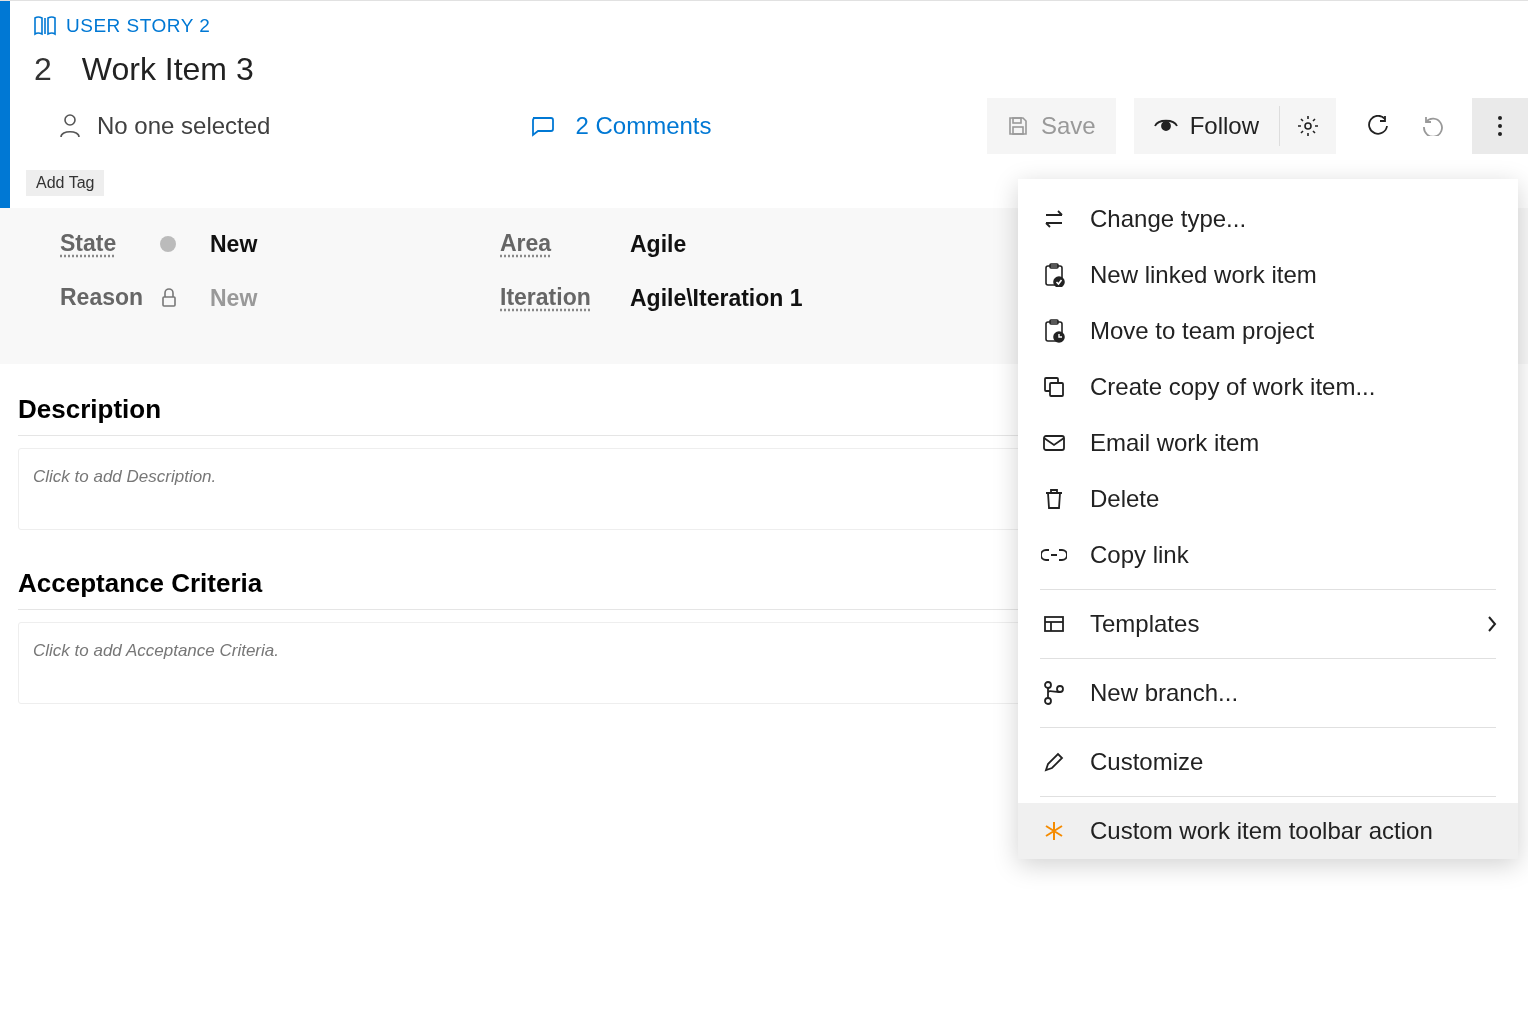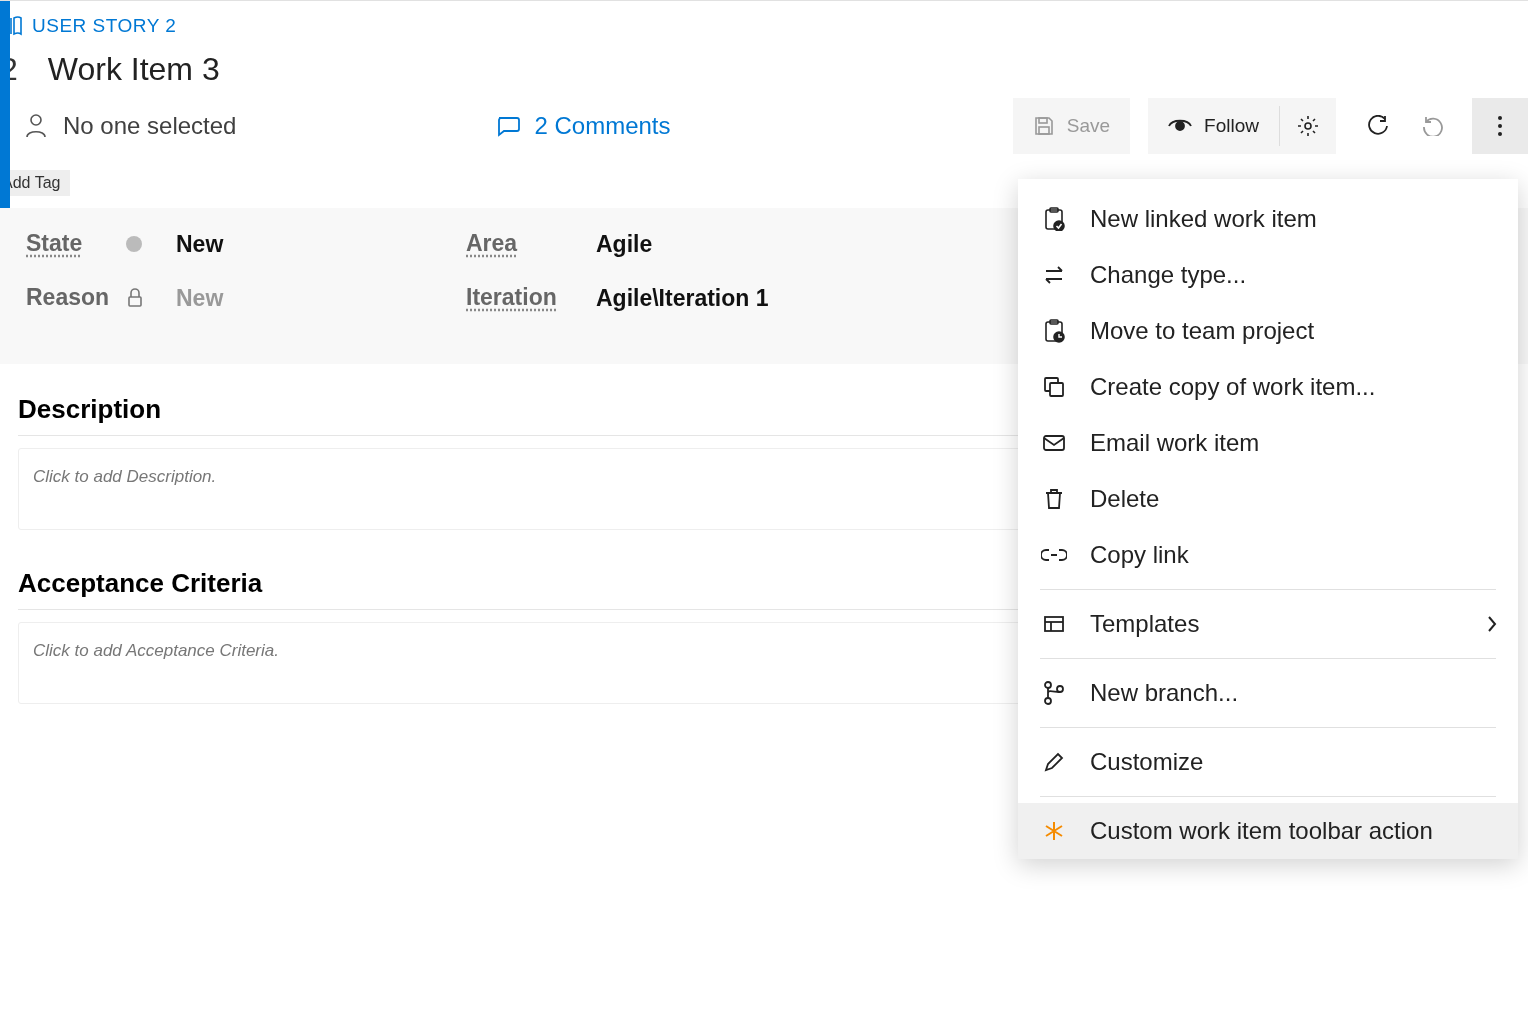--- a/index.html
+++ b/index.html
@@ -13,21 +13,21 @@
     position: relative;
     border-top: 1px solid #e1e1e1;
   }
   .accent-bar {
     position: absolute;
     left: 0; top: 0;
     width: 10px;
     height: 228px;
     background: #0078d4;
   }
-  .header-area { }
+  .header-area { padding-left: 34px; }
   .type-row {
     display: flex; align-items: center;
     padding-top: 14px;
     gap: 10px;
   }
   .type-label {
     color: #0078d4;
     font-size: 19px;
     letter-spacing: 0.5px;
   }
@@ -37,27 +37,27 @@
     padding: 14px 0 18px 0;
   }
   .title-id { font-size: 32px; color: #333; }
   .title-text { font-size: 32px; color: #222; }
   .action-row {
     display: flex; align-items: center;
     padding: 0 0 18px 25px;
     height: 58px;
   }
   .assignee { display:flex; align-items:center; gap: 16px; color:#404040; font-size:24px; }
-  .comments { display:flex; align-items:center; gap:14px; color:#0078d4; font-size:24px; margin-left:260px; cursor:pointer; }
+  .comments { display:flex; align-items:center; gap:21px; color:#0078d4; font-size:24px; margin-left:260px; cursor:pointer; }
   .spacer { flex:1; }
   .toolbar { display:flex; align-items:center; gap:0; }
   .tbtn {
     display:flex; align-items:center; justify-content:center;
     height:56px; padding:0 20px;
-    font-size:19px; color:#222;
+    font-size:24px; color:#222;
     background:transparent; border:none;
     cursor:pointer; gap:12px;
   }
   .tbtn.icon-only { width:56px; padding:0; }
   .tbtn.disabled { color:#999; background:#f5f5f5; cursor:default; }
   .follow-group { display:flex; background:#f5f5f5; margin-left:18px; }
   .follow-group .divider-line { width:1px; background:#ddd; margin:8px 0; }
   .more-btn { background:#eaeaea; margin-left:10px; width:60px; }
   
   .tag-row { padding: 6px 0 12px 0; }
@@ -268,39 +268,39 @@
   <div class="placeholder-box">Click to add Description.</div>
 
   <div class="section-title">Acceptance Criteria</div>
   <hr class="section-divider">
   <div class="placeholder-box">Click to add Acceptance Criteria.</div>
 </div>
 
 <div class="menu">
   <div class="menu-item">
     <span class="mi-icon">
+      <svg width="24" height="20" viewBox="0 0 24 20" fill="none" stroke="#222" stroke-width="1.8">
+        <path d="M4 6 H20 M20 6 L16 2 M4 14 H20 M4 14 L8 18"></path>
+      </svg>
+    </span>
+    <span>Change type...</span>
+  </div>
+  <div class="menu-item">
+    <span class="mi-icon">
       <svg width="22" height="24" viewBox="0 0 22 24" fill="none" stroke="#222" stroke-width="1.6">
         <rect x="3" y="3" width="16" height="19" rx="2"></rect>
           <rect x="7" y="1" width="8" height="4" rx="1"></rect>
         <circle cx="16" cy="19" r="5" fill="#222"></circle>
           <path d="M13.5 19 L15.5 21 L18.5 17" stroke="#fff" stroke-width="1.6"></path>
       </svg>
     </span>
     <span>New linked work item</span>
   </div>
   <div class="menu-item">
     <span class="mi-icon">
-      <svg width="24" height="20" viewBox="0 0 24 20" fill="none" stroke="#222" stroke-width="1.8">
-        <path d="M4 6 H20 M20 6 L16 2 M4 14 H20 M4 14 L8 18"></path>
-      </svg>
-    </span>
-    <span>Change type...</span>
-  </div>
-  <div class="menu-item">
-    <span class="mi-icon">
       <svg width="22" height="24" viewBox="0 0 22 24" fill="none" stroke="#222" stroke-width="1.6">
         <rect x="3" y="3" width="16" height="19" rx="2"></rect>
           <rect x="7" y="1" width="8" height="4" rx="1"></rect>
         <circle cx="16" cy="18" r="5" fill="#222"></circle>
           <path d="M16 15 V18 H19" stroke="#fff" stroke-width="1.4"></path>
       </svg>
     </span>
     <span>Move to team project</span>
   </div>
   <div class="menu-item">

